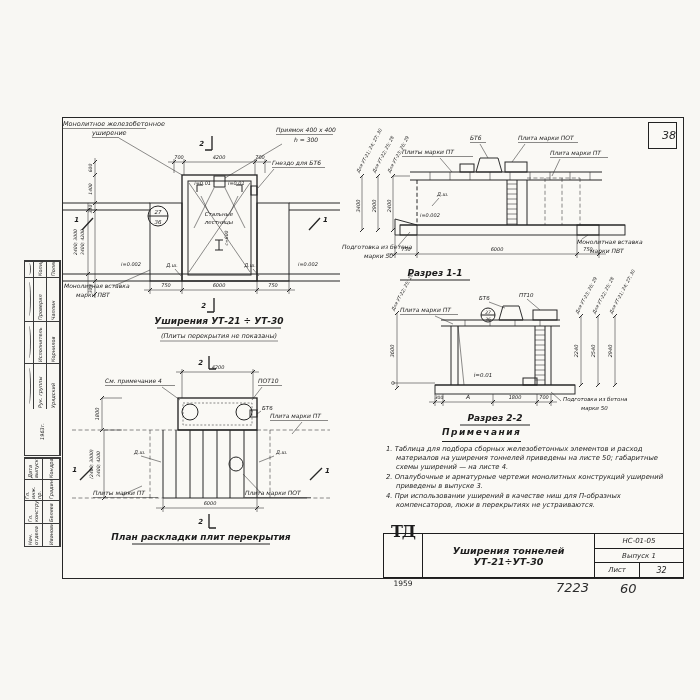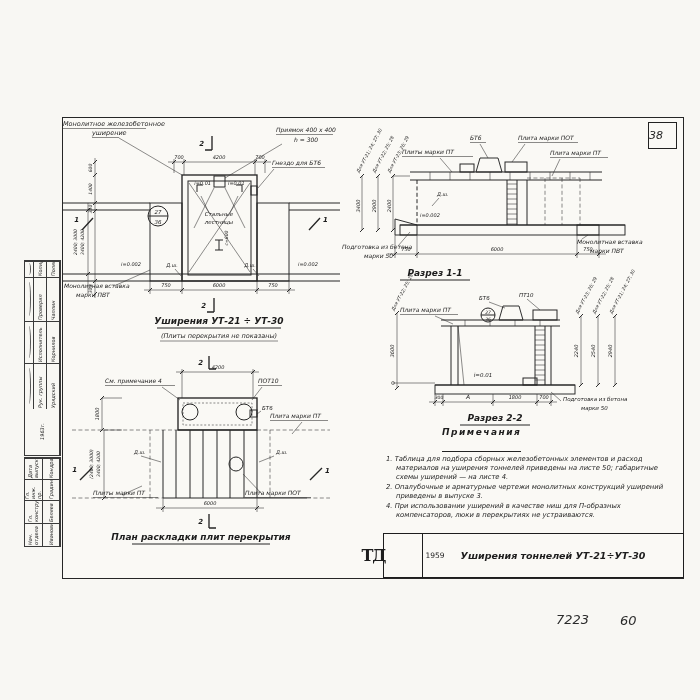--- a/index.html
+++ b/index.html
@@ -21,43 +21,43 @@
   .t6{font:italic 6px "DejaVu Sans",sans-serif;}
   .t55{font:italic 5.5px "DejaVu Sans",sans-serif;}
   .t5{font:italic 5px "DejaVu Sans",sans-serif;}
   .t45{font:italic 4.5px "DejaVu Sans",sans-serif;}
   .t7b{font:italic bold 7px "DejaVu Sans",sans-serif;}
   .t9b{font:italic bold 9px "DejaVu Sans",sans-serif;}
   
   .notes{position:absolute;left:386px;top:420px;width:294px;}
   .notes-heading{font:italic bold 9px "DejaVu Sans",sans-serif;letter-spacing:1.5px;
                  display:inline-block;margin-left:56px;border-bottom:1.2px solid #222;
-                 padding-bottom:14px;margin-bottom:3px;}
+                 padding-bottom:4px;margin-bottom:3px;}
   .note-item{font:italic 6.8px "DejaVu Sans",sans-serif;line-height:1.32;
              padding-left:10px;text-indent:-10px;margin-bottom:1px;}
   
   .tblock{position:absolute;left:383px;top:533px;width:301px;height:45px;
           border:1.7px solid #1d1d1d;box-sizing:border-box;display:flex;background:#faf9f5;}
-  .tb-logo{width:38px;border-right:1.4px solid #1d1d1d;display:flex;flex-direction:row;
+  .tb-logo{width:38px;border-right:1.4px solid #1d1d1d;display:flex;flex-direction:column;
            align-items:center;justify-content:center;gap:40px;}
   .tb-logo-td{font:bold 16px "DejaVu Serif",serif;letter-spacing:-1px;line-height:1;}
   .tb-logo-yr{font:7.5px "DejaVu Sans",sans-serif;line-height:1;}
   .tb-title{flex:1;display:flex;align-items:center;justify-content:center;
-            font:italic bold 9.5px "DejaVu Sans",sans-serif;}
+            font:italic bold 9.5px "DejaVu Sans",sans-serif;text-align:center;}
   .tb-right{width:88px;border-left:1.4px solid #1d1d1d;display:flex;flex-direction:column;}
   .tb-r1,.tb-r2{flex:1;display:flex;align-items:center;justify-content:center;
                 font:italic 7px "DejaVu Sans",sans-serif;border-bottom:1px solid #1d1d1d;}
   .tb-r3{flex:1;display:flex;}
   .tb-sheetlab{width:44px;border-right:1px solid #1d1d1d;display:flex;align-items:center;
                justify-content:center;font:italic 7px "DejaVu Sans",sans-serif;}
   .tb-sheetval{flex:1;display:flex;align-items:center;justify-content:center;
                font:italic 8px "DejaVu Sans",sans-serif;}
-  .hand{position:absolute;font:italic 13px "DejaVu Sans",sans-serif;color:#2b2b2b;margin-top:32px;}
+  .hand{position:absolute;font:italic 13px "DejaVu Sans",sans-serif;color:#2b2b2b;}
   .corner-box{position:absolute;left:648px;top:122px;width:27px;height:25px;
-              border:1.5px solid #222;display:flex;align-items:center;justify-content:flex-start;
+              border:1.5px solid #222;display:flex;align-items:center;justify-content:flex-end;
               font:italic 11px "DejaVu Sans",sans-serif;background:#faf9f5;}
   
   .stamp{position:absolute;transform:rotate(-90deg);transform-origin:0 0;
          background:#f8f7f3;}
   .stamp1{left:24px;top:456px;width:196px;height:37px;}
   .stamp2{left:24px;top:547px;width:90px;height:37px;}
   .stamp .grid{display:grid;width:100%;height:100%;border:.8px solid #3a3a3a;box-sizing:border-box;}
   .stamp1 .grid{grid-template-columns:46px 46px 42px 44px 1fr;grid-template-rows:9px 13px 1fr;}
   .stamp2 .grid{grid-template-columns:23px 23px 21px 1fr;grid-template-rows:1fr 1fr;}
   .stamp .cell{border-right:.6px solid #3a3a3a;border-bottom:.6px solid #3a3a3a;
@@ -359,20 +359,28 @@
     <div class="note-item">2. Опалубочные и арматурные чертежи монолитных конструкций уширений приведены в выпуске 3.</div>
     <div class="note-item">4. При использовании уширений в качестве ниш для П-образных компенсаторов, люки в перекрытиях не устраиваются.</div>
   </div>
 
   <div class="tblock">
     <div class="tb-logo">
       <div class="tb-logo-td">ТД</div>
       <div class="tb-logo-yr">1959</div>
     </div>
     <div class="tb-title">Уширения тоннелей УТ-21÷УТ-30</div>
+    <div class="tb-right">
+      <div class="tb-r1">НС-01-05</div>
+      <div class="tb-r2">Выпуск 1</div>
+      <div class="tb-r3">
+        <div class="tb-sheetlab">Лист</div>
+        <div class="tb-sheetval">32</div>
+      </div>
+    </div>
   </div>
   <div class="hand" style="left:556px;top:580px;">7223</div>
   <div class="hand" style="left:620px;top:581px;">60</div>
 
   <div class="stamp stamp1">
     <div class="grid">
       <div class="cell">
           <div class="sigmark"></div>
         </div>
       <div class="cell">

